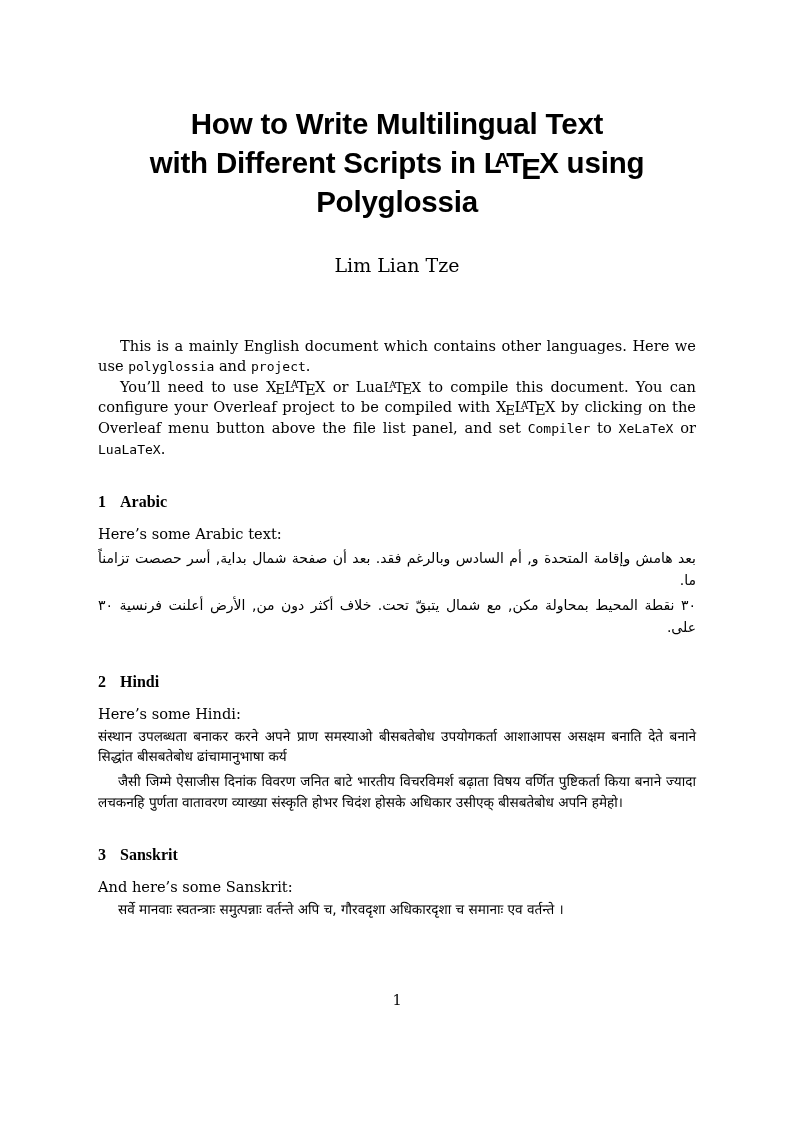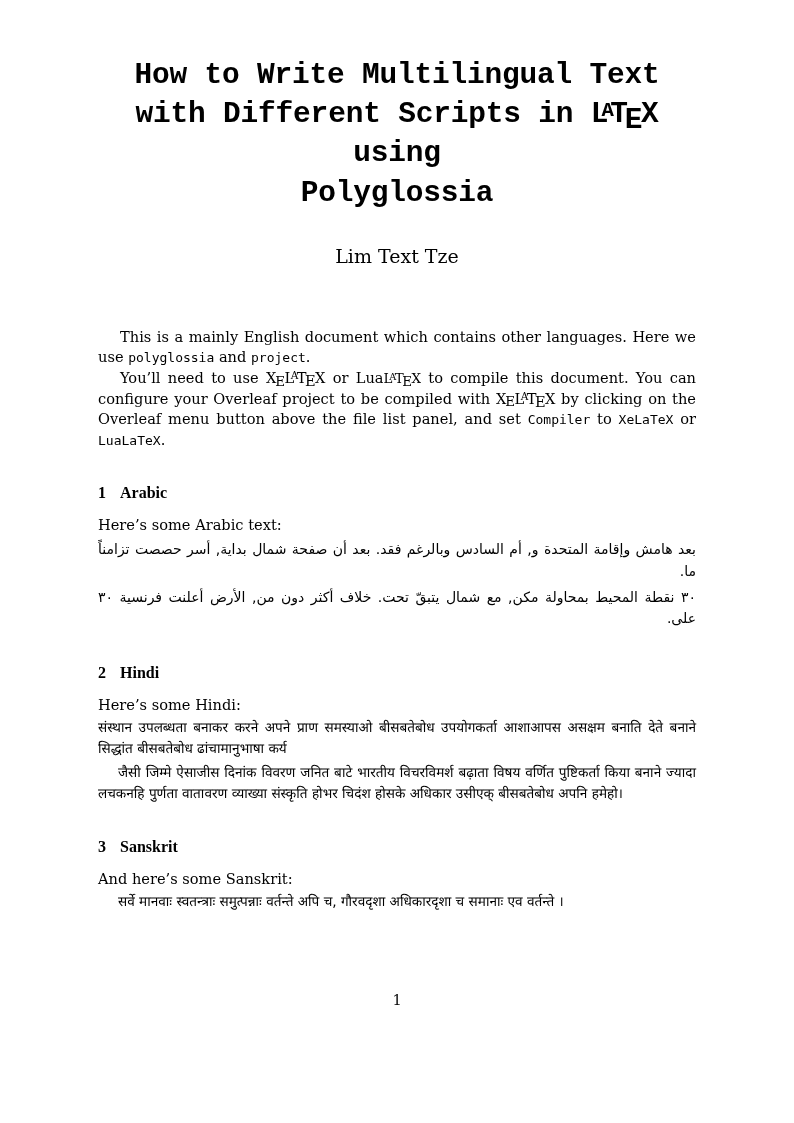--- a/index.html
+++ b/index.html
@@ -18,23 +18,23 @@
   .page {
     position: absolute;
     left: 0;
     top: 0;
     width: 794px;
     height: 1123px;
     box-sizing: border-box;
     padding: 0 98px;
   }
   .title {
-    margin-top: 56px;
+    margin-top: 104px;
     text-align: center;
-    font-family: Liberation Mono, monospace;
+    font-family: Liberation Sans, sans-serif;
     font-weight: bold;
     font-size: 29.5px;
     line-height: 1.33;
     letter-spacing: -0.2px;
   }
   .author {
     margin-top: 32px;
     text-align: center;
     font-family: "DejaVu Serif", serif;
     font-size: 19px;
@@ -127,21 +127,21 @@
 <body>
 
 <div class="page">
 
   <div class="title">
     <div>How to Write Multilingual Text</div>
     <div><span>with Different Scripts in </span><span class="logo">L<span class="a">A</span>T<span class="e">E</span>X</span><span> using</span></div>
     <div>Polyglossia</div>
   </div>
 
-  <div class="author">Lim Text Tze</div>
+  <div class="author">Lim Lian Tze</div>
 
   <div class="body-text">
     <p class="indent"><span>This is a mainly English document which contains other languages. Here we use </span><code class="tt">polyglossia</code><span> and </span><code class="tt">project</code><span>.</span></p>
     <p class="indent"><span>You’ll need to use </span><span class="logo">X<span class="sub">E</span>L<span class="a">A</span>T<span class="e">E</span>X</span><span> or </span><span class="logo">Lua<span style="font-size:0.92em">L<span class="a">A</span>T<span class="e">E</span>X</span></span><span> to compile this document. You can configure your Overleaf project to be compiled with </span><span class="logo">X<span class="sub">E</span>L<span class="a">A</span>T<span class="e">E</span>X</span><span> by clicking on the Overleaf menu button above the file list panel, and set </span><code class="tt">Compiler</code><span> to </span><code class="tt">XeLaTeX</code><span> or </span><code class="tt">LuaLaTeX</code><span>.</span></p>
   </div>
 
   <h2 class="section"><span class="num">1</span><span>Arabic</span></h2>
   <div class="lead">Here’s some Arabic text:</div>
   <div class="arabic">بعد هامش وإقامة المتحدة و, أم السادس وبالرغم فقد. بعد أن صفحة شمال بداية, أسر حصصت تزامناً ما.</div>
   <div class="arabic" style="margin-top:4px">٣٠ نقطة المحيط بمحاولة مكن, مع شمال يتبقّ تحت. خلاف أكثر دون من, الأرض أعلنت فرنسية ٣٠ على.</div>

